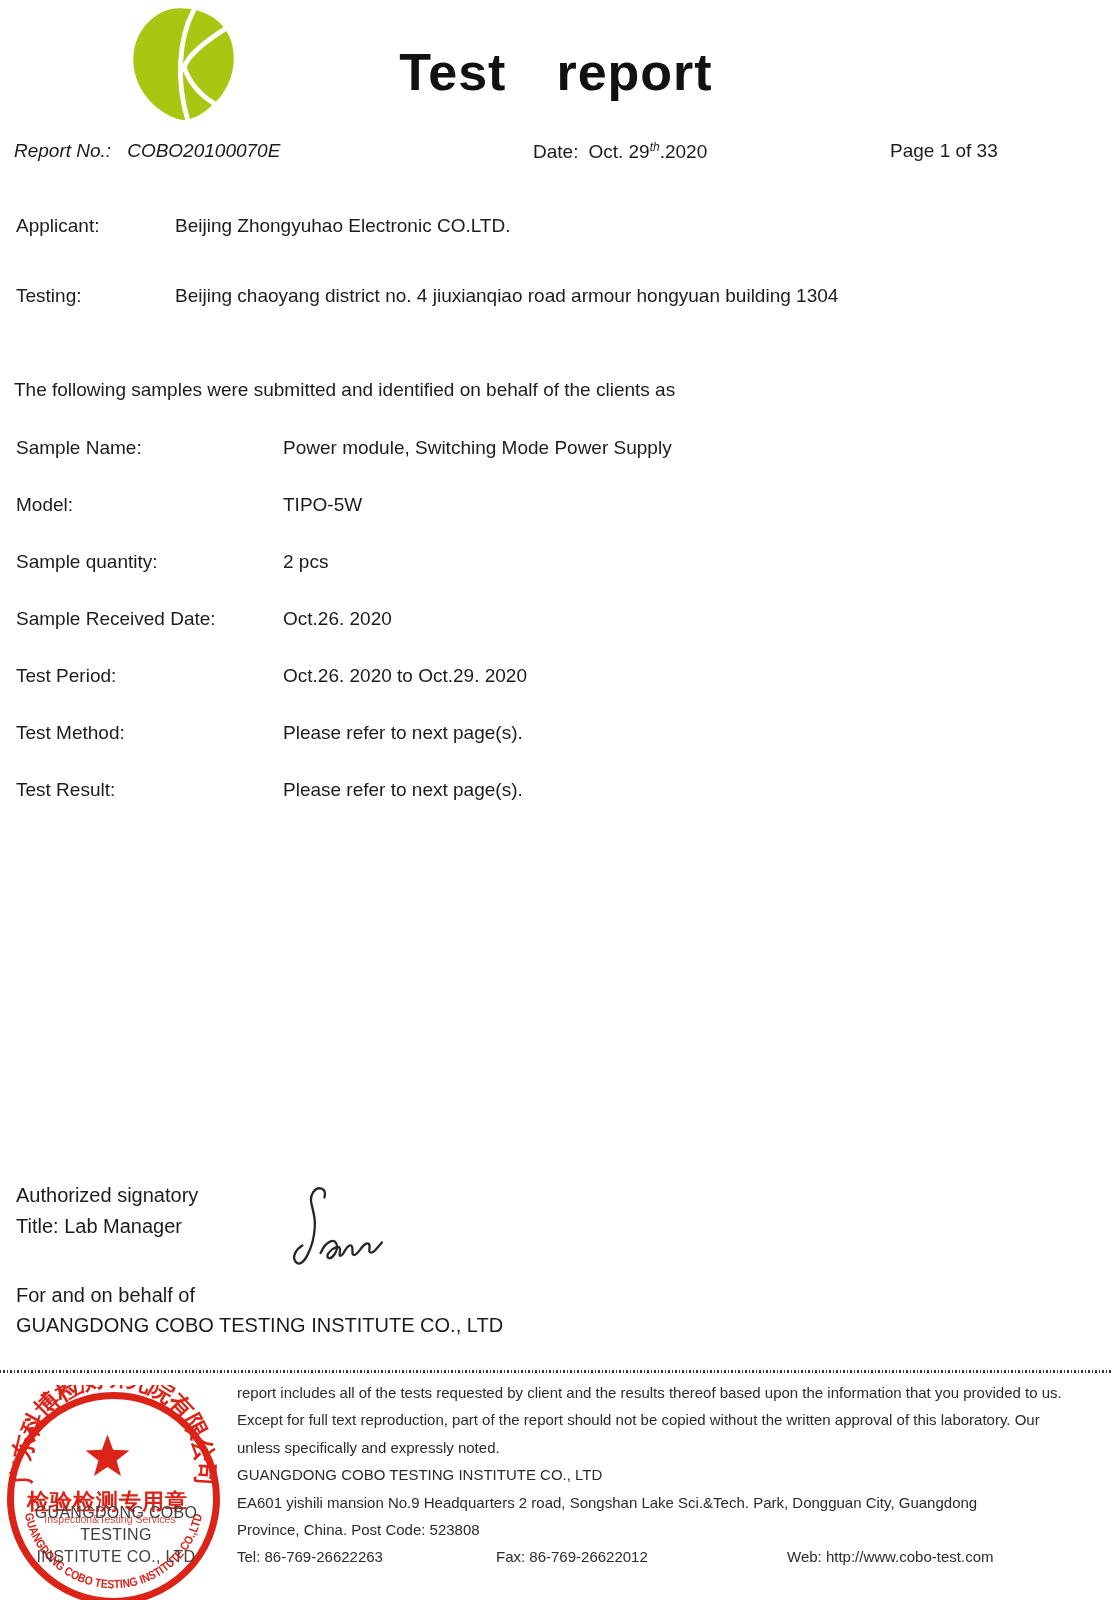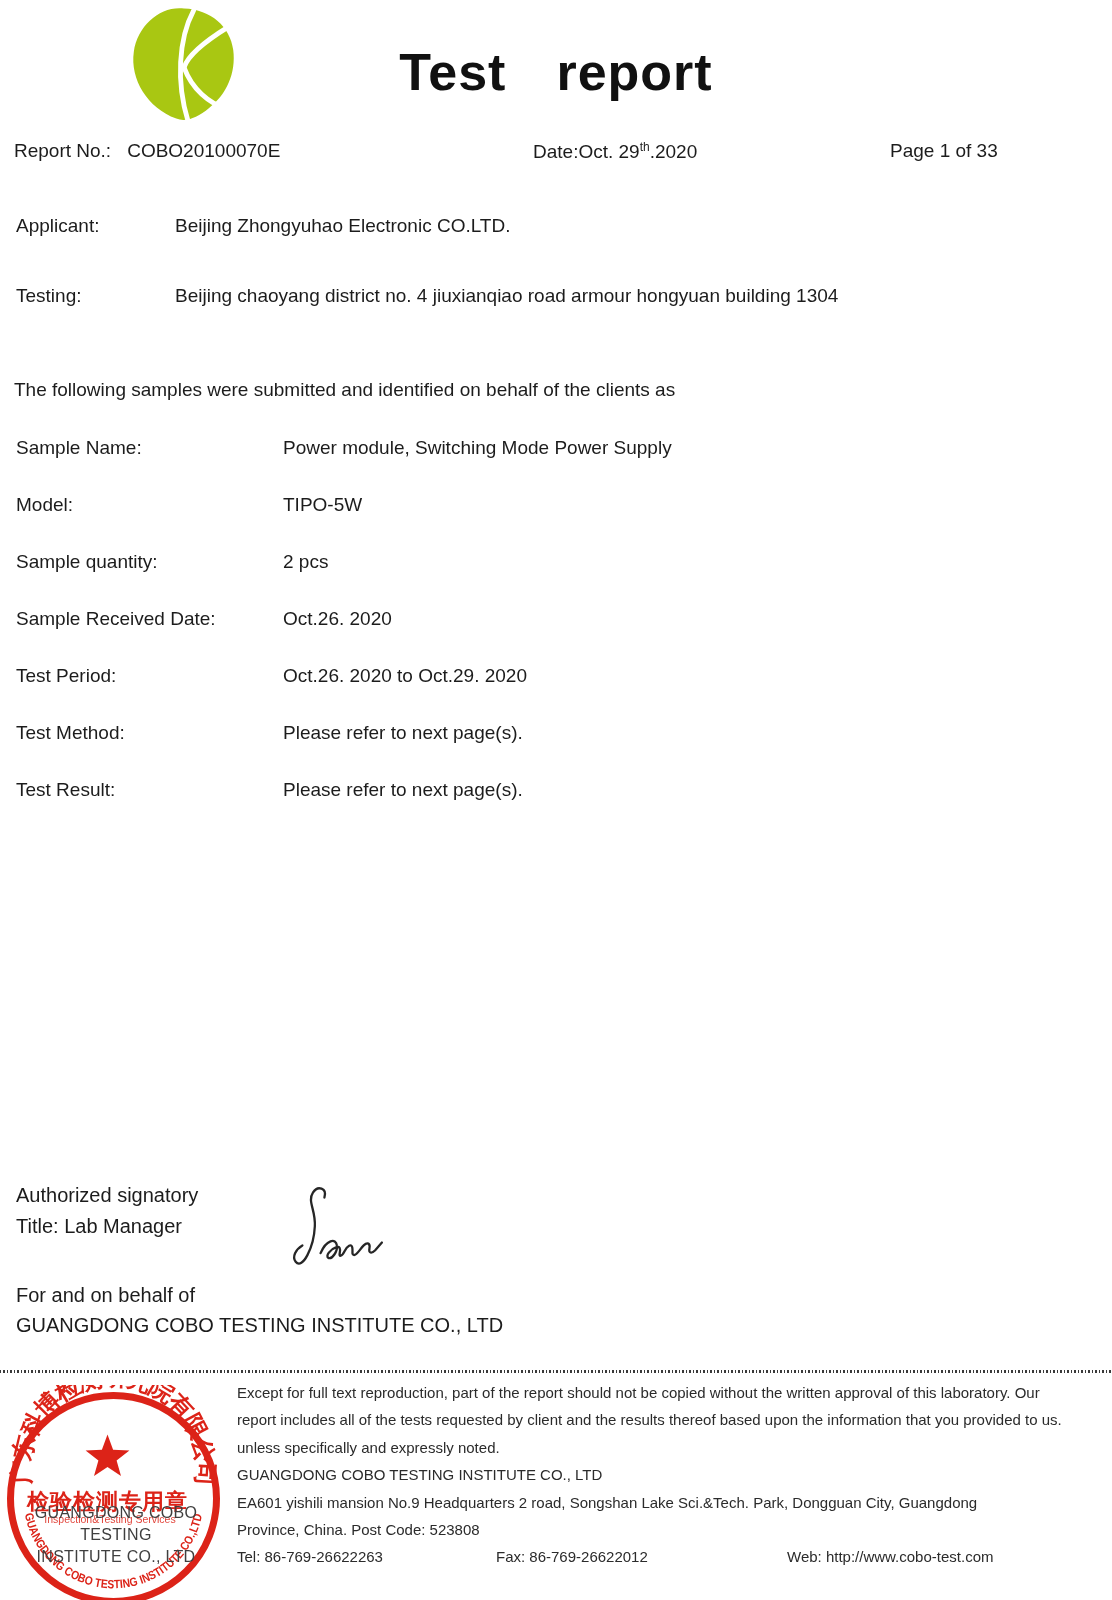--- a/index.html
+++ b/index.html
@@ -10,25 +10,25 @@
     background:#ffffff; overflow:hidden; margin:0 auto;
   }
   
   .logo { position:absolute; left:128px; top:5px; width:112px; height:119px; }
   
   .title { position:absolute; left:0; top:42px; width:1112px; text-align:center;
            font-size:52px; font-weight:bold; color:#111; letter-spacing:1px; }
   .title .w2 { margin-left:50px; }
   
   .hdr { position:absolute; top:140px; left:0; width:1112px; font-size:19px; color:#1c1c1c; }
-  .hdr .rn { position:absolute; left:14px; top:0; }
+  .hdr .rn { position:absolute; left:14px; top:0;font-style:italic; }
   .hdr .rn .lab { margin-right:16px; }
   .hdr .dt { position:absolute; left:533px; top:0; }
-  .hdr .dt .lab { margin-right:0; }
-  .hdr .dt sup { font-size:12px; }
+  .hdr .dt .lab { margin-right:10px; }
+  .hdr .dt sup { font-size:12px;font-style:italic; }
   .hdr .pg { position:absolute; left:890px; top:0; }
   
   .kvrow { position:absolute; left:0; width:1112px; font-size:19px; }
   .kvrow .k { position:absolute; left:16px; top:0; }
   .kvrow .v { position:absolute; left:175px; top:0; }
   .row-applicant { top:215px; }
   .row-address   { top:285px; }
   
   .intro { position:absolute; left:14px; top:379px; font-size:19px; }
   
@@ -137,22 +137,22 @@
       </g>
     </svg>
   </div>
 
   <div class="sig-line" style="top:1284px">For and on behalf of</div>
   <div class="sig-line" style="top:1314px">GUANGDONG COBO TESTING INSTITUTE CO., LTD</div>
 
   <div class="dotline"></div>
 
   <div class="footer-text">
+    <span class="fline">report includes all of the tests requested by client and the results thereof based upon the information that you provided to us.</span>
     <span class="fline">Except for full text reproduction, part of the report should not be copied without the written approval of this laboratory. Our</span>
-    <span class="fline">report includes all of the tests requested by client and the results thereof based upon the information that you provided to us.</span>
     <span class="fline">unless specifically and expressly noted.</span>
     <span class="fline">GUANGDONG COBO TESTING INSTITUTE CO., LTD</span>
     <span class="fline">EA601 yishili mansion No.9 Headquarters 2 road, Songshan Lake Sci.&amp;Tech. Park, Dongguan City, Guangdong</span>
     <span class="fline">Province, China. Post Code: 523808</span>
     <span class="fline telrow">
       <span class="tel">Tel: 86-769-26622263</span>
       <span class="fax">Fax: 86-769-26622012</span>
       <span class="web">Web: http://www.cobo-test.com</span>
     </span>
   </div>

